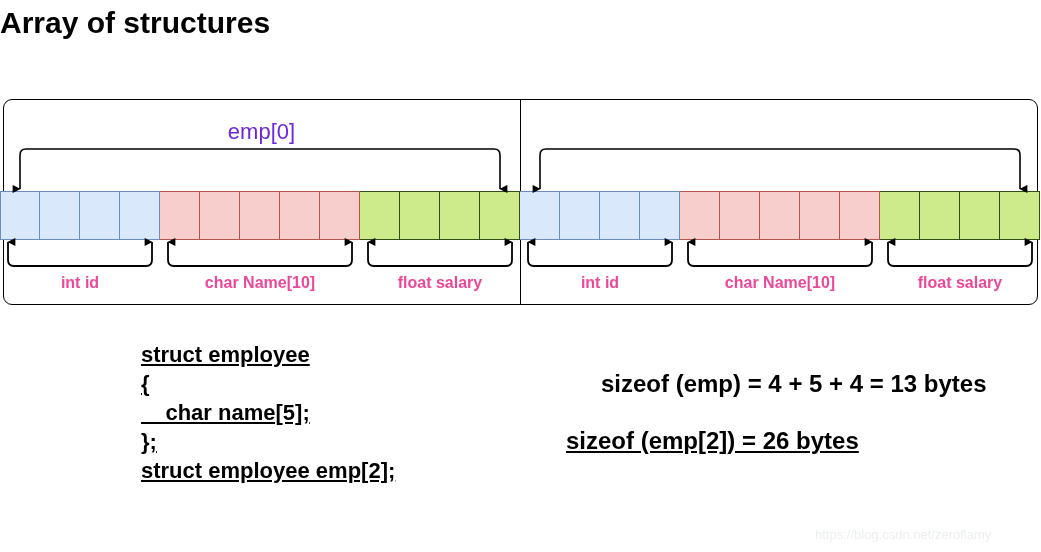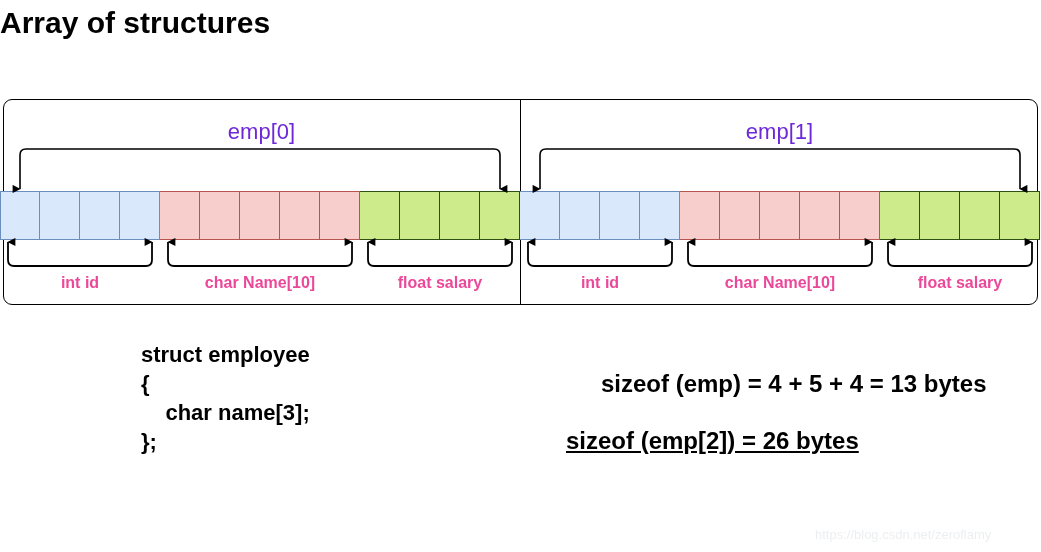--- a/index.html
+++ b/index.html
@@ -85,21 +85,21 @@
   }
 
   
   .code-block{
     position:absolute;
     left:141px;top:340px;
     font-size:22px;font-weight:bold;color:#000;
     line-height:29px;
     white-space:pre;
   }
-  .code-line{white-space:pre;}
+  .code-line{white-space:pre;text-decoration:underline;}
 
   
   .note{
     position:absolute;
     font-size:24px;font-weight:bold;color:#000;
     white-space:pre;
   }
   #note0{left:601px;top:370px;}
   #note1{left:566px;top:427px;text-decoration:underline;}
 
@@ -115,21 +115,20 @@
 <body>
 
 <div id="stage">
 
   <div class="title">Array of structures</div>
 
   <div class="outer-box"></div>
   <div class="divider"></div>
 
   <div class="group-caption" id="cap0">emp[0]</div>
-  <div class="group-caption" id="cap1">emp[1]</div>
 
   <div class="strip" id="cell-strip">
       <div class="cell blue first" style="width: 40px;"></div>
       <div class="cell blue" style="width: 40px;"></div>
       <div class="cell blue" style="width: 40px;"></div>
       <div class="cell blue" style="width: 40px;"></div>
       <div class="cell pink" style="width: 40px;"></div>
       <div class="cell pink" style="width: 40px;"></div>
       <div class="cell pink" style="width: 40px;"></div>
       <div class="cell pink" style="width: 40px;"></div>
@@ -183,19 +182,19 @@
     <g id="brace-layer" fill="none" stroke="#000" stroke-width="1.8">
         <path d="M8,242 L8,260 Q8,266 14,266 L146,266 Q152,266 152,260 L152,242" marker-start="url(#arrowUp)" marker-end="url(#arrowUp)"></path>
         <path d="M168,242 L168,260 Q168,266 174,266 L346,266 Q352,266 352,260 L352,242" marker-start="url(#arrowUp)" marker-end="url(#arrowUp)"></path>
         <path d="M368,242 L368,260 Q368,266 374,266 L506,266 Q512,266 512,260 L512,242" marker-start="url(#arrowUp)" marker-end="url(#arrowUp)"></path>
         <path d="M528,242 L528,260 Q528,266 534,266 L666,266 Q672,266 672,260 L672,242" marker-start="url(#arrowUp)" marker-end="url(#arrowUp)"></path>
         <path d="M688,242 L688,260 Q688,266 694,266 L866,266 Q872,266 872,260 L872,242" marker-start="url(#arrowUp)" marker-end="url(#arrowUp)"></path>
         <path d="M888,242 L888,260 Q888,266 894,266 L1026,266 Q1032,266 1032,260 L1032,242" marker-start="url(#arrowUp)" marker-end="url(#arrowUp)"></path>
       </g>
   </svg>
 
-  <div class="code-block" id="code-block"><div class="code-line">struct employee</div><div class="code-line">{</div><div class="code-line">    char name[3];</div><div class="code-line">};</div></div>
+  <div class="code-block" id="code-block"><div class="code-line">struct employee</div><div class="code-line">{</div><div class="code-line">    char name[5];</div><div class="code-line">};</div><div class="code-line">struct employee emp[2];</div></div>
 
   <div class="note" id="note0">sizeof (emp) = 4 + 5 + 4 = 13 bytes</div>
   <div class="note" id="note1">sizeof (emp[2]) = 26 bytes</div>
 
   <div class="watermark">https://blog.csdn.net/zeroflamy</div>
 </div>
 
 </body></html>

